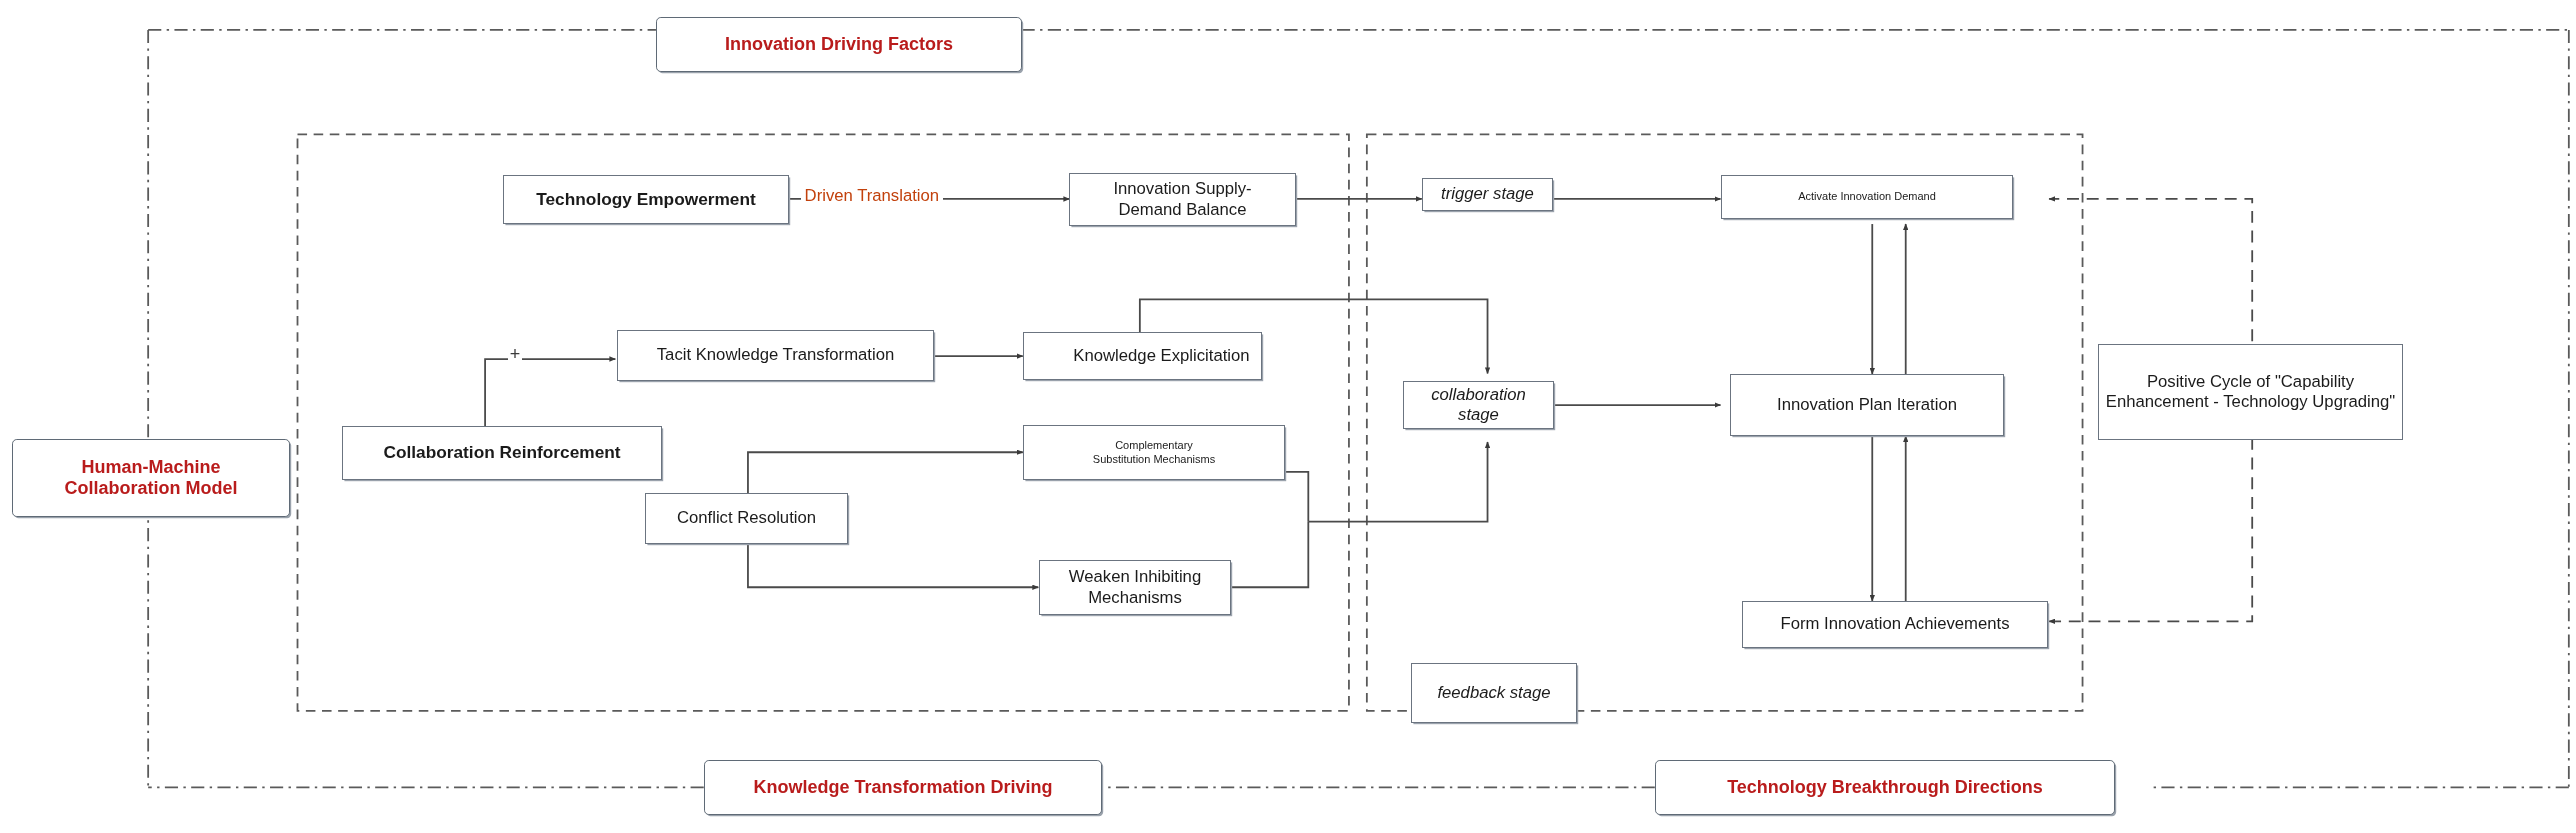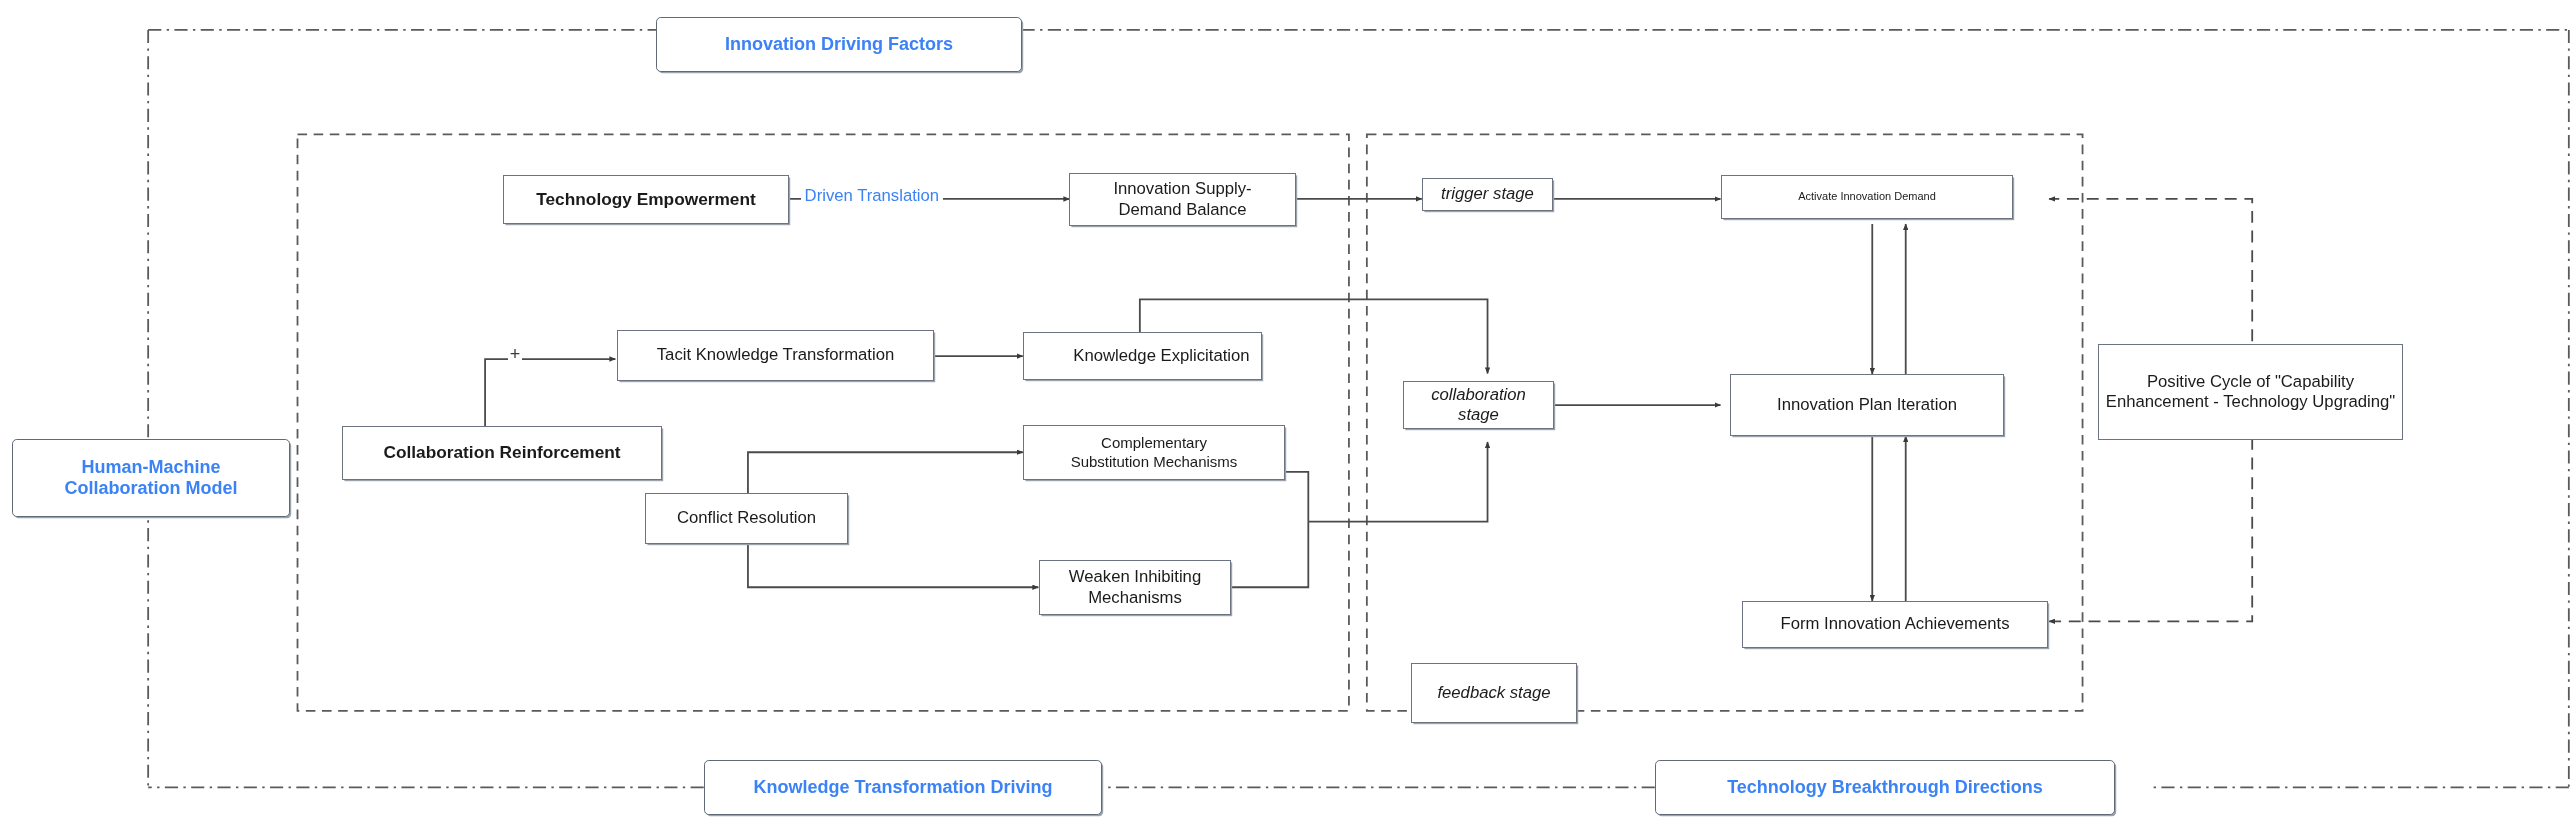--- a/index.html
+++ b/index.html
@@ -9,23 +9,23 @@
 
   .node{position:absolute;box-sizing:border-box;background:#ffffff;
         border:1.2px solid #6b7480;display:flex;align-items:center;justify-content:center;
         text-align:center;color:#1b1b1b;line-height:1.22;padding:2.4px 6px;}
   .node.shadow{box-shadow:1.8px 1.8px 0 -0.6px #9aa2ac;}
   .node.bold{font-weight:bold;margin-left:25px;}
   .node.ital{font-style:italic;}
 
   .chip{position:absolute;box-sizing:border-box;background:#ffffff;border:1.2px solid #5f6a76;
         border-radius:4.8px;display:flex;align-items:center;justify-content:center;
-        font-weight:bold;text-align:center;color:#3b82f6;box-shadow:1.8px 1.8px 0 -0.6px #9aa2ac;}
+        font-weight:bold;text-align:center;color:#b91c1c;box-shadow:1.8px 1.8px 0 -0.6px #9aa2ac;}
 
-  .edge-label{position:absolute;color:#3b82f6;background:#ffffff;
+  .edge-label{position:absolute;color:#c2410c;background:#ffffff;
               padding:0 3.6px;white-space:nowrap;}
   .plus{position:absolute;color:#3a3a3a;font-size:18px;line-height:1;background:#fff;padding:0 1.8px;}
 </style>
 </head>
 <body>
 
 <div id="stage">
 
   <svg id="wires" viewBox="0 0 4312 1396" xmlns="http://www.w3.org/2000/svg">
     <defs>
@@ -129,21 +129,21 @@
   </div>
 
   <div class="node shadow" style="left:1023px;top:332px;width:239px;height:48px;font-size:16.7px;padding-left:44px;">
     <span>Knowledge Explicitation</span>
   </div>
 
   <div class="node shadow" style="left:645px;top:493px;width:203px;height:51px;font-size:16.7px;">
     <span>Conflict Resolution</span>
   </div>
 
-  <div class="node shadow" style="left:1023px;top:425px;width:262px;height:55px;font-size:15px;white-space:pre-line;">
+  <div class="node shadow" style="left:1023px;top:425px;width:262px;height:55px;font-size:11px;white-space:pre-line;">
     <span>Complementary
 Substitution Mechanisms</span>
   </div>
 
   <div class="node shadow" style="left:1039px;top:560px;width:192px;height:55px;font-size:16.7px;white-space:pre-line;">
     <span>Weaken Inhibiting
 Mechanisms</span>
   </div>
 
   <div class="node shadow ital" style="left:1422px;top:178px;width:131px;height:33px;font-size:16.7px;">

